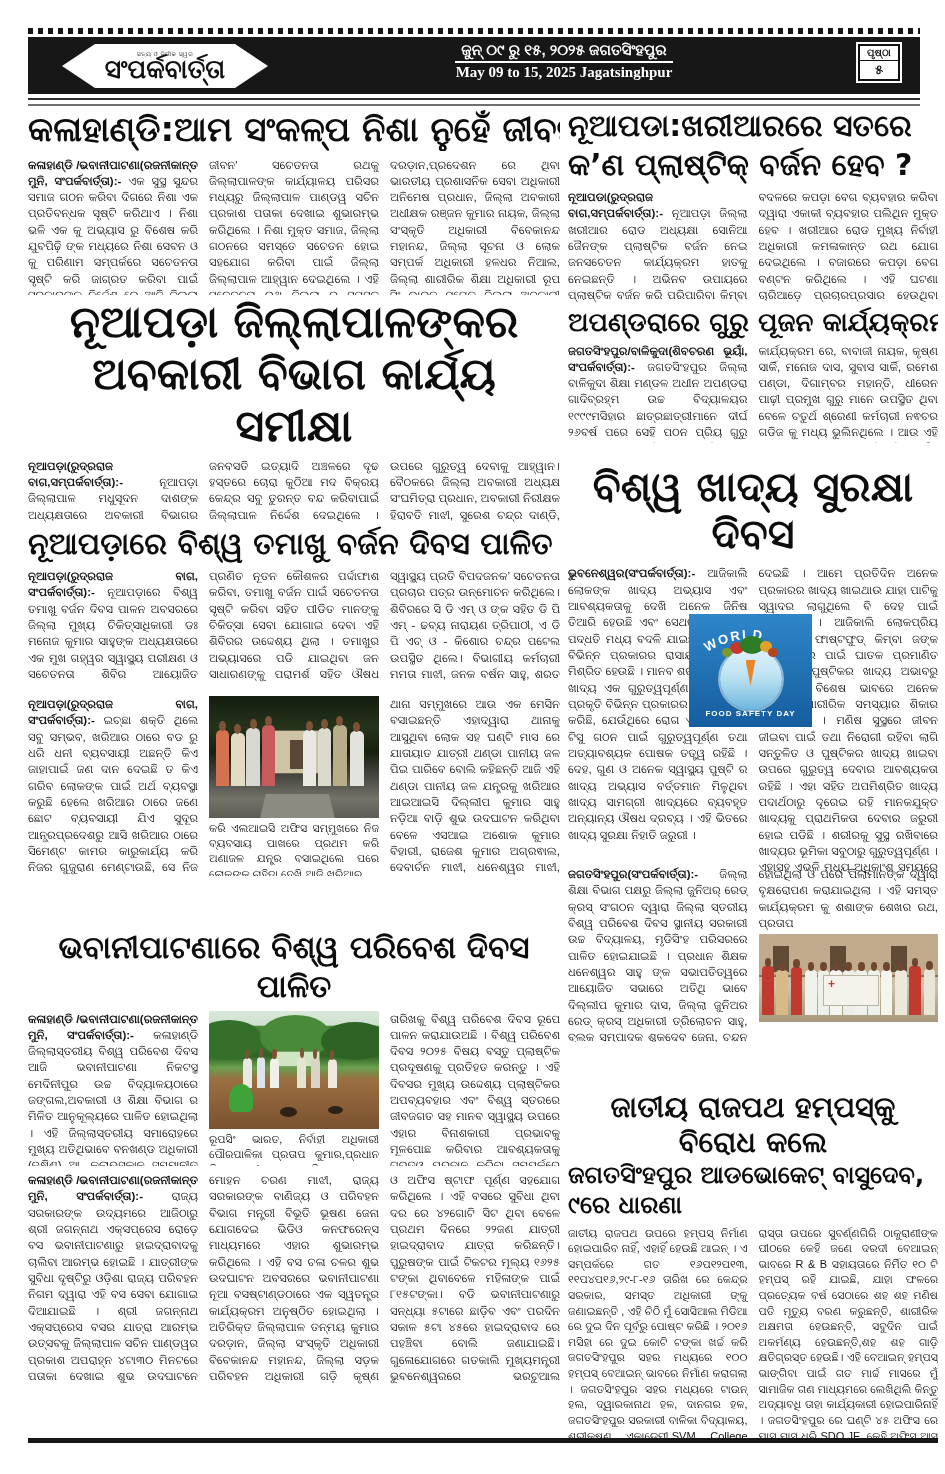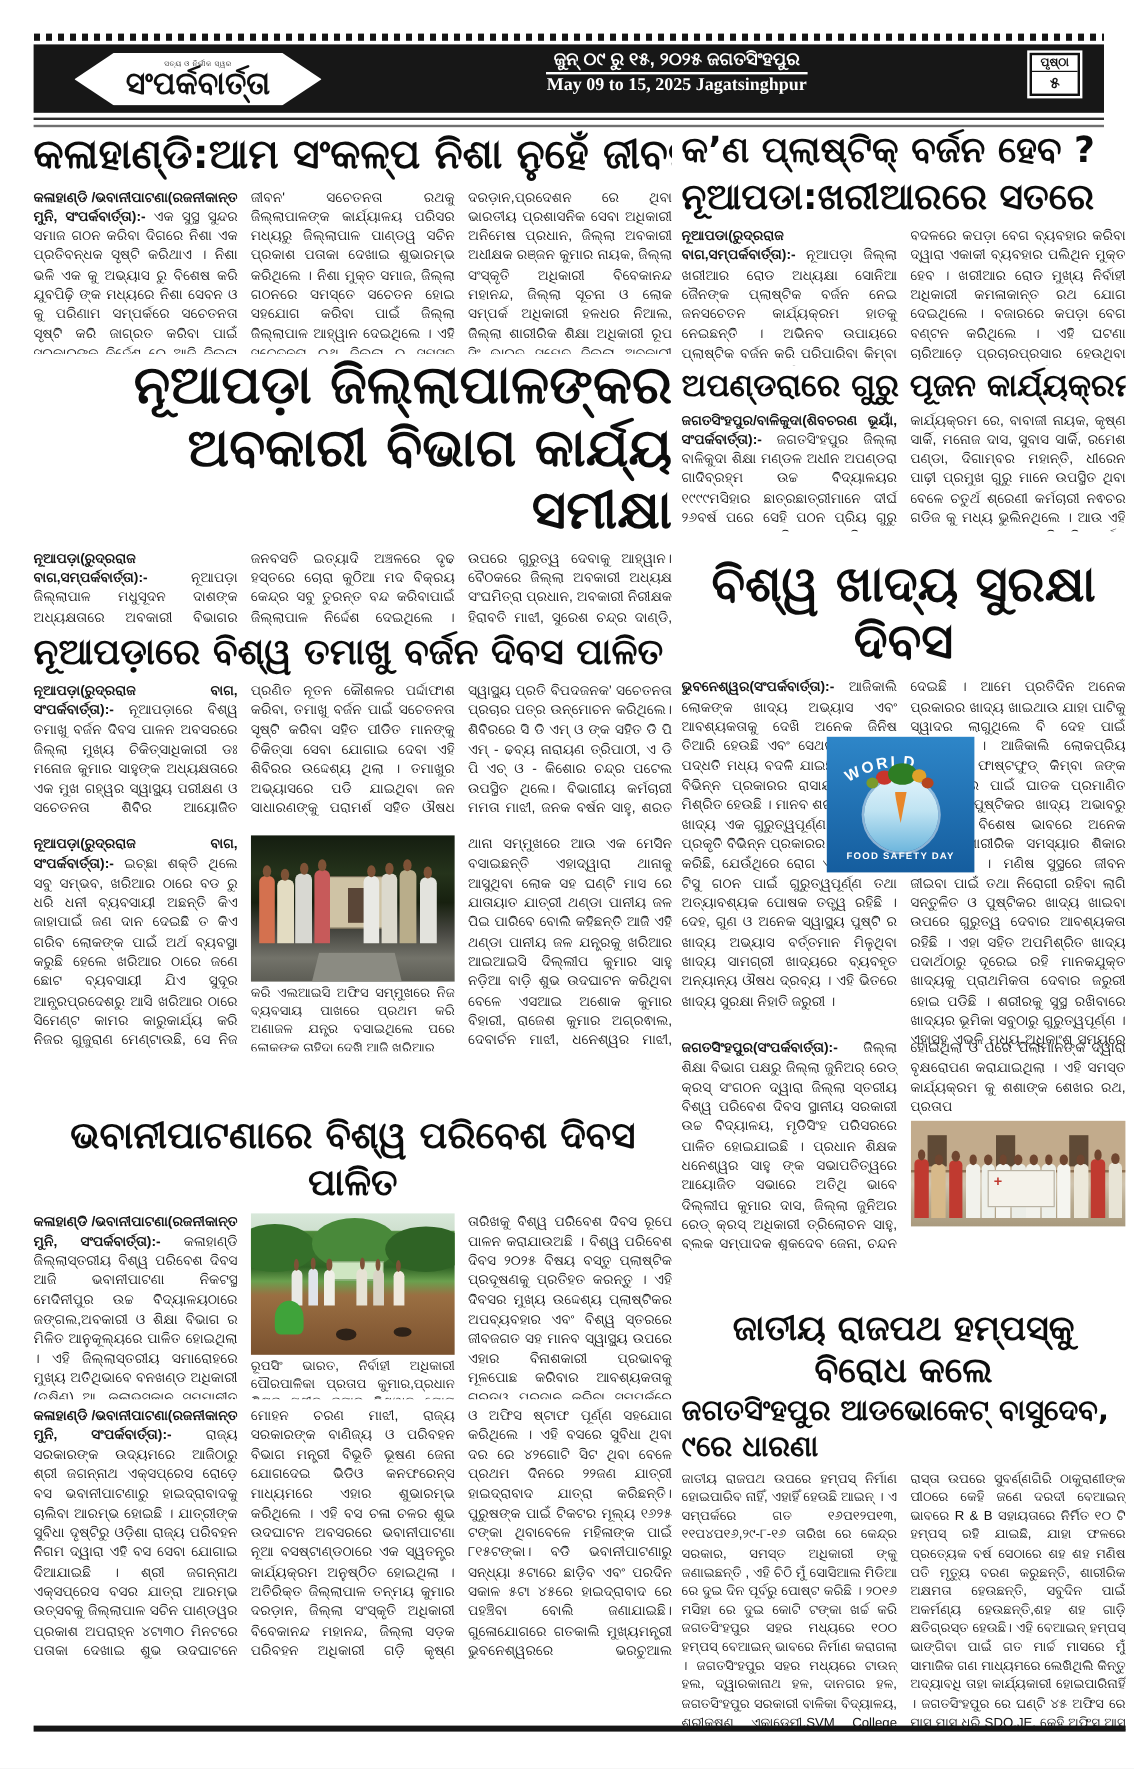--- a/index.html
+++ b/index.html
@@ -92,30 +92,30 @@
   <div class="story" style="left:28px;top:108px;width:532px;height:190px;">
     <div class="hl" style="font-size:34px;line-height:1.25;">କଳାହାଣ୍ଡି:ଆମ ସଂକଳ୍ପ ନିଶା ନୁହେଁ ଜୀବନ</div>
     <div class="body-cols" style="height:138px;margin-top:6px;">
       <div class="col"><b class="byl">କଳାହାଣ୍ଡି /ଭବାନୀପାଟଣା(ରଜନୀକାନ୍ତ ମୁନି, ସଂପର୍କବାର୍ତ୍ତା):-</b> <span>ଏକ ସୁସ୍ଥ ସୁନ୍ଦର ସମାଜ ଗଠନ କରିବା ଦିଗରେ ନିଶା ଏକ ପ୍ରତିବନ୍ଧକ ସୃଷ୍ଟି କରିଥାଏ । ନିଶା ଭଳି ଏକ କୁ ଅଭ୍ୟାସ ରୁ ବିଶେଷ କରି ଯୁବପିଢ଼ି ଙ୍କ ମଧ୍ୟରେ ନିଶା ସେବନ ଓ କୁ ପରିଣାମ ସମ୍ପର୍କରେ ସଚେତନତା ସୃଷ୍ଟି କରି ଜାଗ୍ରତ କରିବା ପାଇଁ ସରକାରଙ୍କ ନିର୍ଦ୍ଦେଶ ରେ ଆଜି ଜିଲ୍ଲା ଅବକାରୀ ବିଭାଗ ତରଫରୁ ନିଶା ନିବାରଣ ସଚେତନତା ରଥ ',ଆମ ସଂକଳ୍ପ ନିଶା ନୁହେଁ</span></div>
       <div class="col">ଜୀବନ' ସଚେତନତା ରଥକୁ ଜିଲ୍ଲାପାଳଙ୍କ କାର୍ଯ୍ୟାଳୟ ପରିସର ମଧ୍ୟରୁ ଜିଲ୍ଲାପାଳ ପାଣ୍ଡୱ ସଚିନ ପ୍ରକାଶ ପତାକା ଦେଖାଇ ଶୁଭାରମ୍ଭ କରିଥିଲେ । ନିଶା ମୁକ୍ତ ସମାଜ, ଜିଲ୍ଲା ଗଠନରେ ସମସ୍ତେ ସଚେତନ ହୋଇ ସହଯୋଗ କରିବା ପାଇଁ ଜିଲ୍ଲା ଜିଲ୍ଲାପାଳ ଆହ୍ୱାନ ଦେଇଥିଲେ । ଏହି ସଚେତନତା ରଥ ଜିଲ୍ଲା ର ସମସ୍ତ ବ୍ଲକ, ପଞ୍ଚାୟତ ପରିକ୍ରମା କରି ଜନସଚେତନତା ସୃଷ୍ଟି କରିବ ।ଏହି କାର୍ଯ୍ୟକ୍ରମରେ ଅତିରିକ୍ତ ଜିଲ୍ଲାପାଳ ତନ୍ମୟ କୁମାର</div>
       <div class="col">ଦରଡ଼ାନ,ପ୍ରଦେଶନ ରେ ଥିବା ଭାରତୀୟ ପ୍ରଶାସନିକ ସେବା ଅଧିକାରୀ ଅନିମେଷ ପ୍ରଧାନ, ଜିଲ୍ଲା ଅବକାରୀ ଅଧୀକ୍ଷକ ରଞ୍ଜନ କୁମାର ନାୟକ, ଜିଲ୍ଲା ସଂସ୍କୃତି ଅଧିକାରୀ ବିବେକାନନ୍ଦ ମହାନନ୍ଦ, ଜିଲ୍ଲା ସୂଚନା ଓ ଲୋକ ସମ୍ପର୍କ ଅଧିକାରୀ ହଳଧର ନିଆଲ, ଜିଲ୍ଲା ଶାରୀରିକ ଶିକ୍ଷା ଅଧିକାରୀ ରୂପ ସିଂ ଭାରତ ସମେତ ଜିଲ୍ଲା ଅବକାରୀ ବିଭାଗ ର ଅଧିକାରୀ,କର୍ମଚାରୀ ପ୍ରମୁଖ ଯୋଗଦେଇଥିଲେ ।</div>
     </div>
   </div>
 
   <div class="story" style="left:568px;top:106px;width:370px;height:204px;">
+    <div class="hl" style="font-size:30px;line-height:1.3;">ନୂଆପଡା:ଖରୀଆରରେ ସତରେ</div>
     <div class="hl" style="font-size:30px;line-height:1.3;">କ’ଣ ପ୍ଲାଷ୍ଟିକ୍ ବର୍ଜନ ହେବ ?</div>
-    <div class="hl" style="font-size:30px;line-height:1.3;">ନୂଆପଡା:ଖରୀଆରରେ ସତରେ</div>
     <div class="body-cols" style="height:116px;margin-top:5px;">
       <div class="col"><b class="byl">ନୂଆପଡା(ରୁଦ୍ରରାଜ ବାଗ,ସମ୍ପର୍କବାର୍ତ୍ତା):-</b> <span>ନୂଆପଡ଼ା ଜିଲ୍ଲା ଖରୀଆର ରୋଡ ଅଧ୍ୟକ୍ଷା ସୋନିଆ ଜୈନଙ୍କ ପ୍ଲାଷ୍ଟିକ ବର୍ଜନ ନେଇ ଜନସଚେତନ କାର୍ଯ୍ୟକ୍ରମ ହାତକୁ ନେଇଛନ୍ତି । ଅଭିନବ ଉପାୟରେ ପ୍ଲାଷ୍ଟିକ ବର୍ଜନ କରି ପରିପାରିବା କିମ୍ବା ସୋଉଠା କ୍ରୟ କରି ସାମଗ୍ରୀ ନେବା ଆଣିବା କରିବା ପାଇଁ କପଡ଼ା ବ୍ୟାଗ ବ୍ୟବହାର ପାଇଁ ଆହ୍ୱାନ କରିଛନ୍ତି । ଏହାକୁ ଅଭ୍ୟାସ ରେ ପରିଣତ କରି ପଲିଥିନ</span></div>
       <div class="col">ବଦଳରେ କପଡ଼ା ବେଗ ବ୍ୟବହାର କରିବା ଦ୍ୱାରା ଏକାକୀ ବ୍ୟବହାର ପଲିଥିନ ମୁକ୍ତ ହେବ । ଖରୀଆର ରୋଡ ମୁଖ୍ୟ ନିର୍ବାହୀ ଅଧିକାରୀ କମଳାକାନ୍ତ ରଥ ଯୋଗ ଦେଇଥିଲେ । ବଜାରରେ କପଡ଼ା ବେଗ ବଣ୍ଟନ କରିଥିଲେ । ଏହି ଘଟଣା ଚାରିଆଡ଼େ ପ୍ରଚାରପ୍ରସାର ହେଉଥିବା ବେଳେ କେତେକ କହୁଛନ୍ତି ଖରୀଆରରେ ସତରେ କ’ଣ ପ୍ଲାଷ୍ଟିକ୍ ବର୍ଜନ ହେବ ?</div>
     </div>
   </div>
 
   <div class="story" style="left:28px;top:296px;width:532px;height:228px;">
-    <div class="hl center" style="font-size:44px;line-height:1.18;white-space:normal;text-align:right;">
+    <div class="hl center" style="font-size:44px;line-height:1.18;white-space:normal;text-align:center;">
       <div>ନୂଆପଡ଼ା ଜିଲ୍ଲାପାଳଙ୍କର</div>
       <div>ଅବକାରୀ ବିଭାଗ କାର୍ଯ୍ୟ ସମୀକ୍ଷା</div>
     </div>
     <div class="body-cols" style="height:112px;margin-top:6px;">
       <div class="col"><b class="byl">ନୂଆପଡ଼ା(ରୁଦ୍ରରାଜ ବାଗ,ସମ୍ପର୍କବାର୍ତ୍ତା):-</b> <span>ନୂଆପଡ଼ା ଜିଲ୍ଲାପାଳ ମଧୁସୂଦନ ଦାଶଙ୍କ ଅଧ୍ୟକ୍ଷତାରେ ଅବକାରୀ ବିଭାଗର ସମୀକ୍ଷା ବୈଠକ ଅନୁଷ୍ଠିତ ହୋଇଯାଇଛି । ବୈଠକରେ ଅବକାରୀ ବିଭାଗର ରାଜସ୍ୱ ଆଦାୟ, ପ୍ରବର୍ତ୍ତନ କାର୍ଯ୍ୟକଳାପ ଏବଂ ଅବକାରୀ ବିଭାଗର କର୍ମଚାରୀମାନଙ୍କ କାର୍ଯ୍ୟଦକ୍ଷତା ଉପରେ ଆଲୋଚନା ହୋଇଥିଲା । ବିଦ୍ୟାଳୟ ,</span></div>
       <div class="col">ଜନବସତି ଇତ୍ୟାଦି ଅଞ୍ଚଳରେ ଦୃଢ ହସ୍ତରେ ଚୋରା କୁଠିଆ ମଦ ବିକ୍ରୟ କେନ୍ଦ୍ର ସବୁ ତୁରନ୍ତ ବନ୍ଦ କରିବାପାଇଁ ଜିଲ୍ଲାପାଳ ନିର୍ଦ୍ଦେଶ ଦେଇଥିଲେ । ଆଗାମୀ ଦିନରେ ଅବକାରୀ କାର୍ଯ୍ୟକଳାପ ଢେର୍ ଆହୁରି ସୁଦୃଢ ହୋଇ ଜିଲ୍ଲାରେ ଅବୈଧ ଚୋରା ମଦ, ଉଜେଲ, ନିଶା କାରବାର ଉପରେ ରୋକ୍ ଲାଗିପାରିବ ନେଇ ସମୀକ୍ଷା କରି ଜନ ସଚେତନତା ସୃଷ୍ଟି</div>
       <div class="col">ଉପରେ ଗୁରୁତ୍ୱ ଦେବାକୁ ଆହ୍ୱାନ।ବୈଠକରେ ଜିଲ୍ଲା ଅବକାରୀ ଅଧ୍ୟକ୍ଷ ସଂଘମିତ୍ରା ପ୍ରଧାନ, ଅବକାରୀ ନିରୀକ୍ଷକ ହିରାବତି ମାଝୀ, ସୁରେଶ ଚନ୍ଦ୍ର ଦାଣ୍ଡି, ଗୋମନାଥ ବାଗ, ଅବକାରୀ ଉପ ନିରୀକ୍ଷକ ସଚଳା ପାତ୍ର, ଅଲେଖ ଘୁଟେଲ, ସିବାବ ପାତ୍ର, ମଙ୍ଗଳ ଛତ୍ରିଆ ଏବଂ ଅନ୍ୟ ଅବକାରୀ କର୍ମଚାରୀ ପ୍ରମୁଖ ଉପସ୍ଥିତ ଥିଲେ ।</div>
     </div>
   </div>
 

